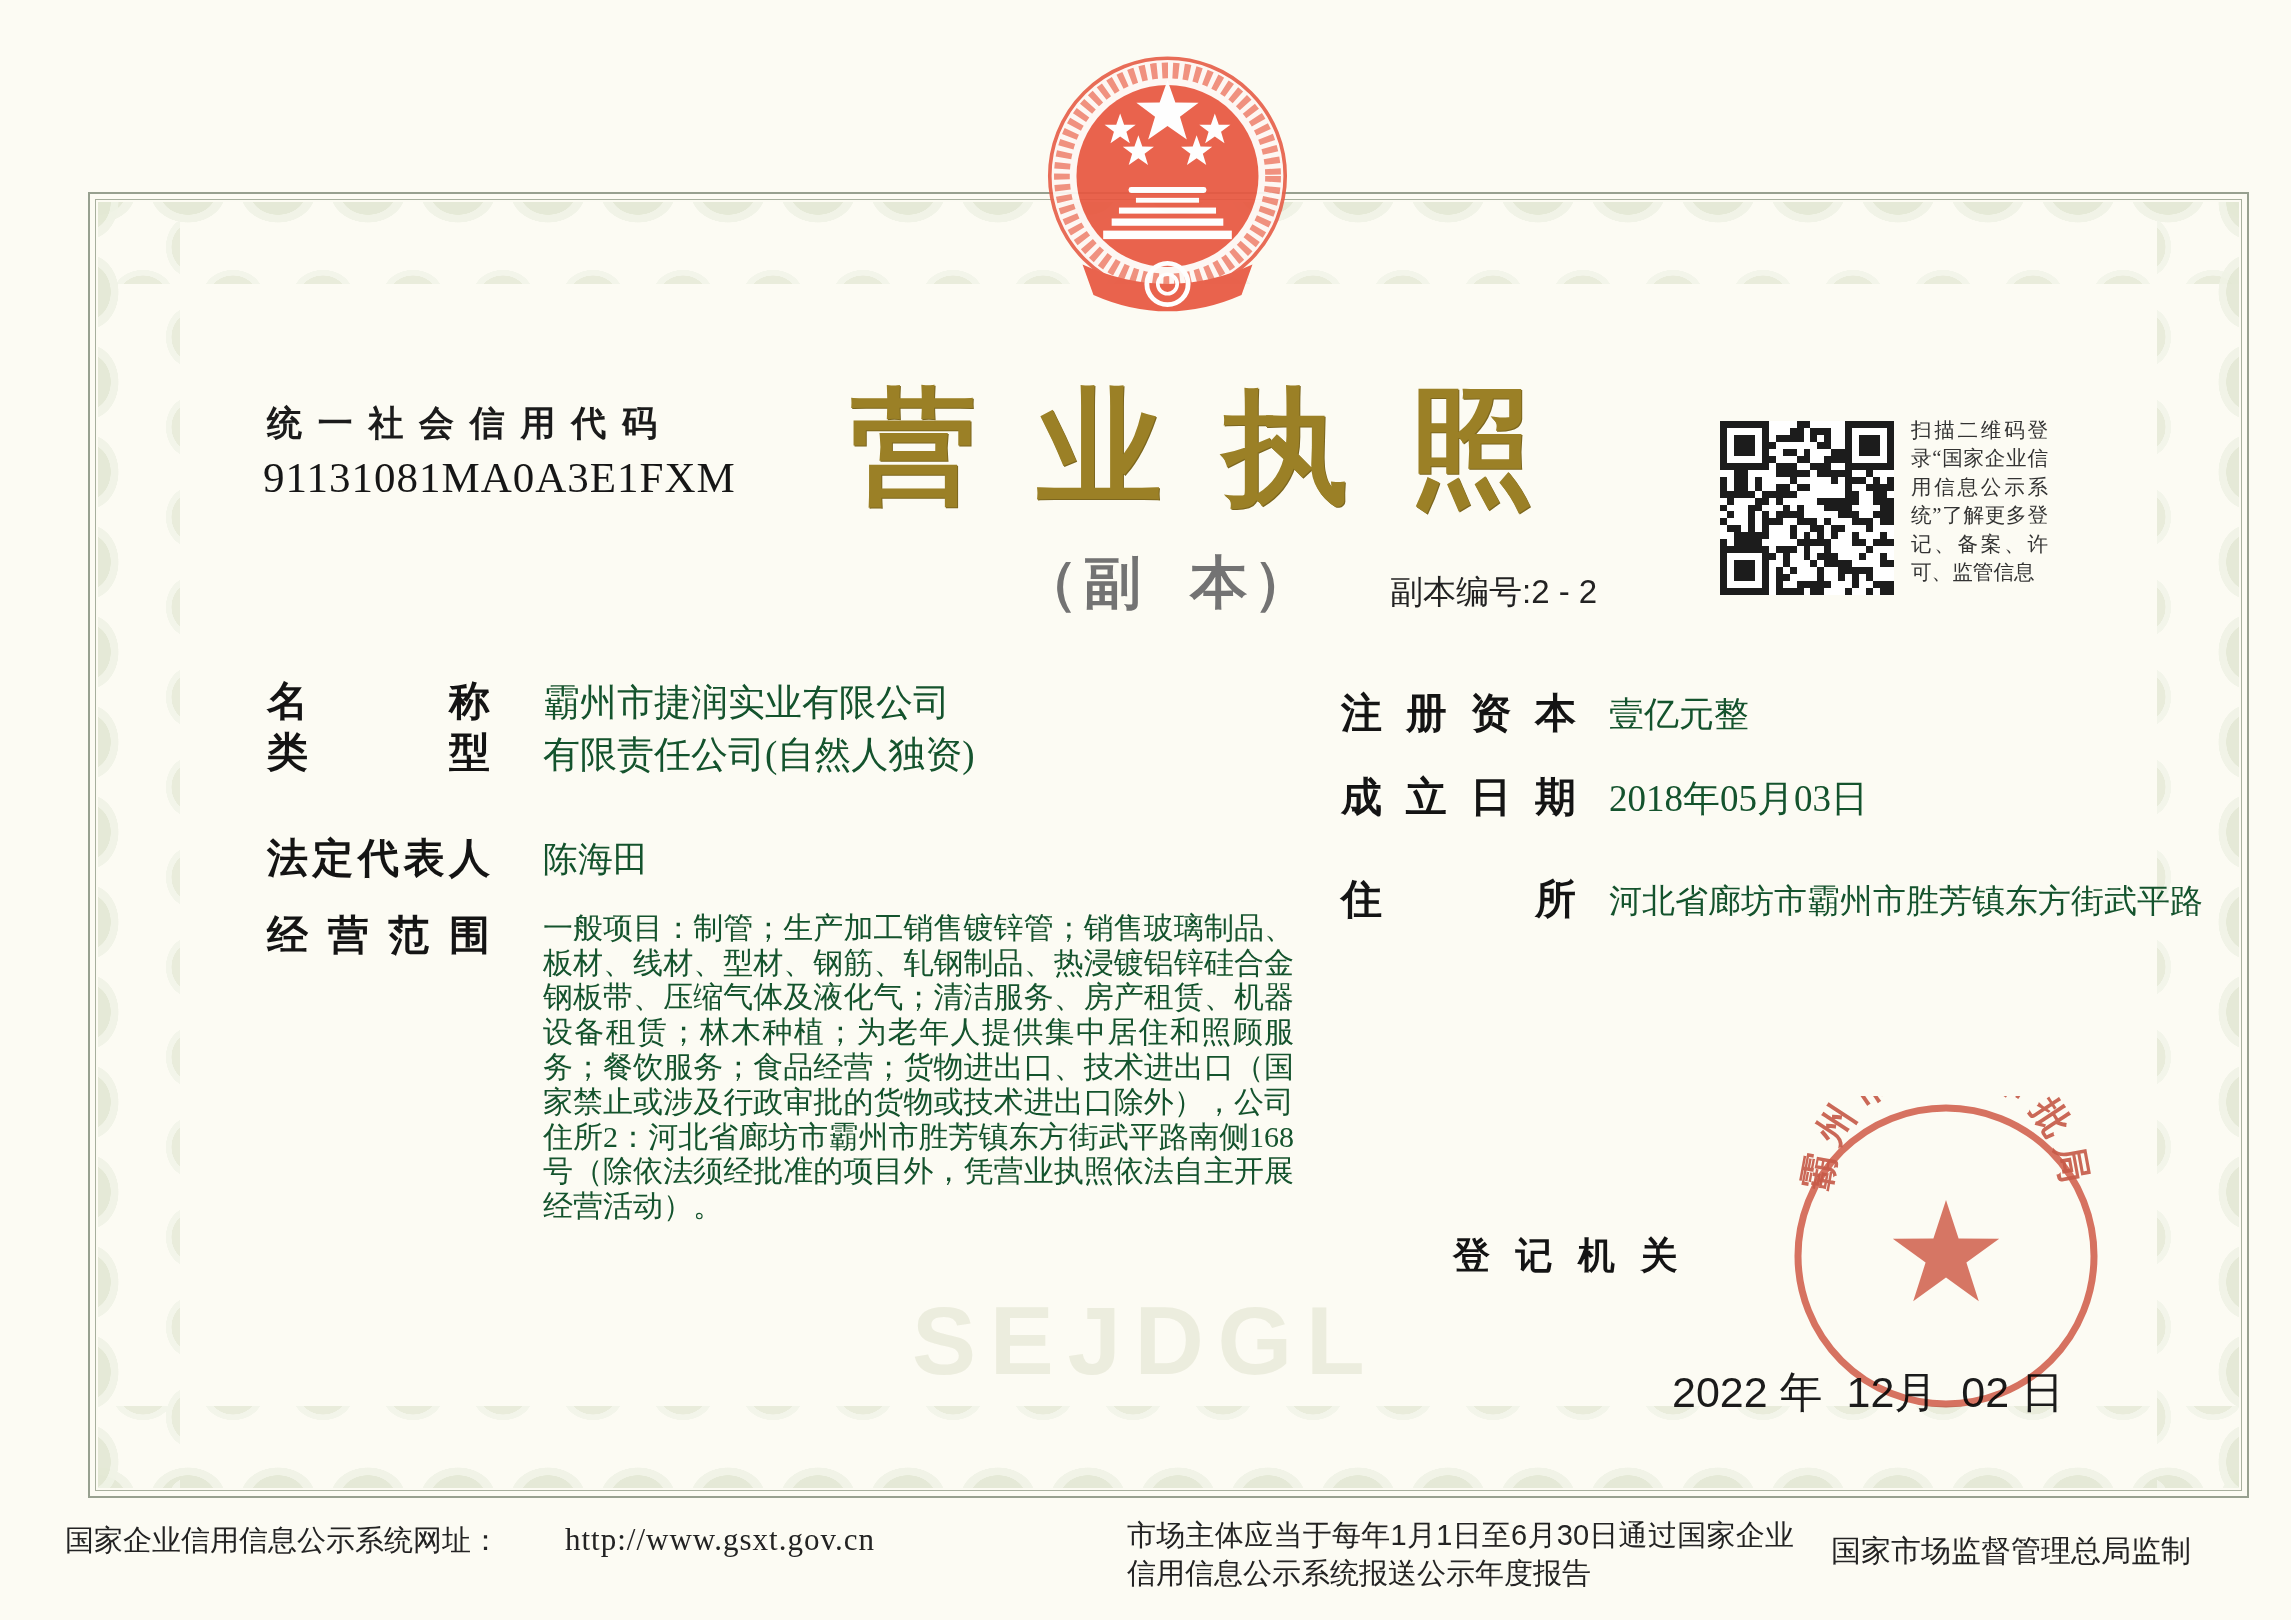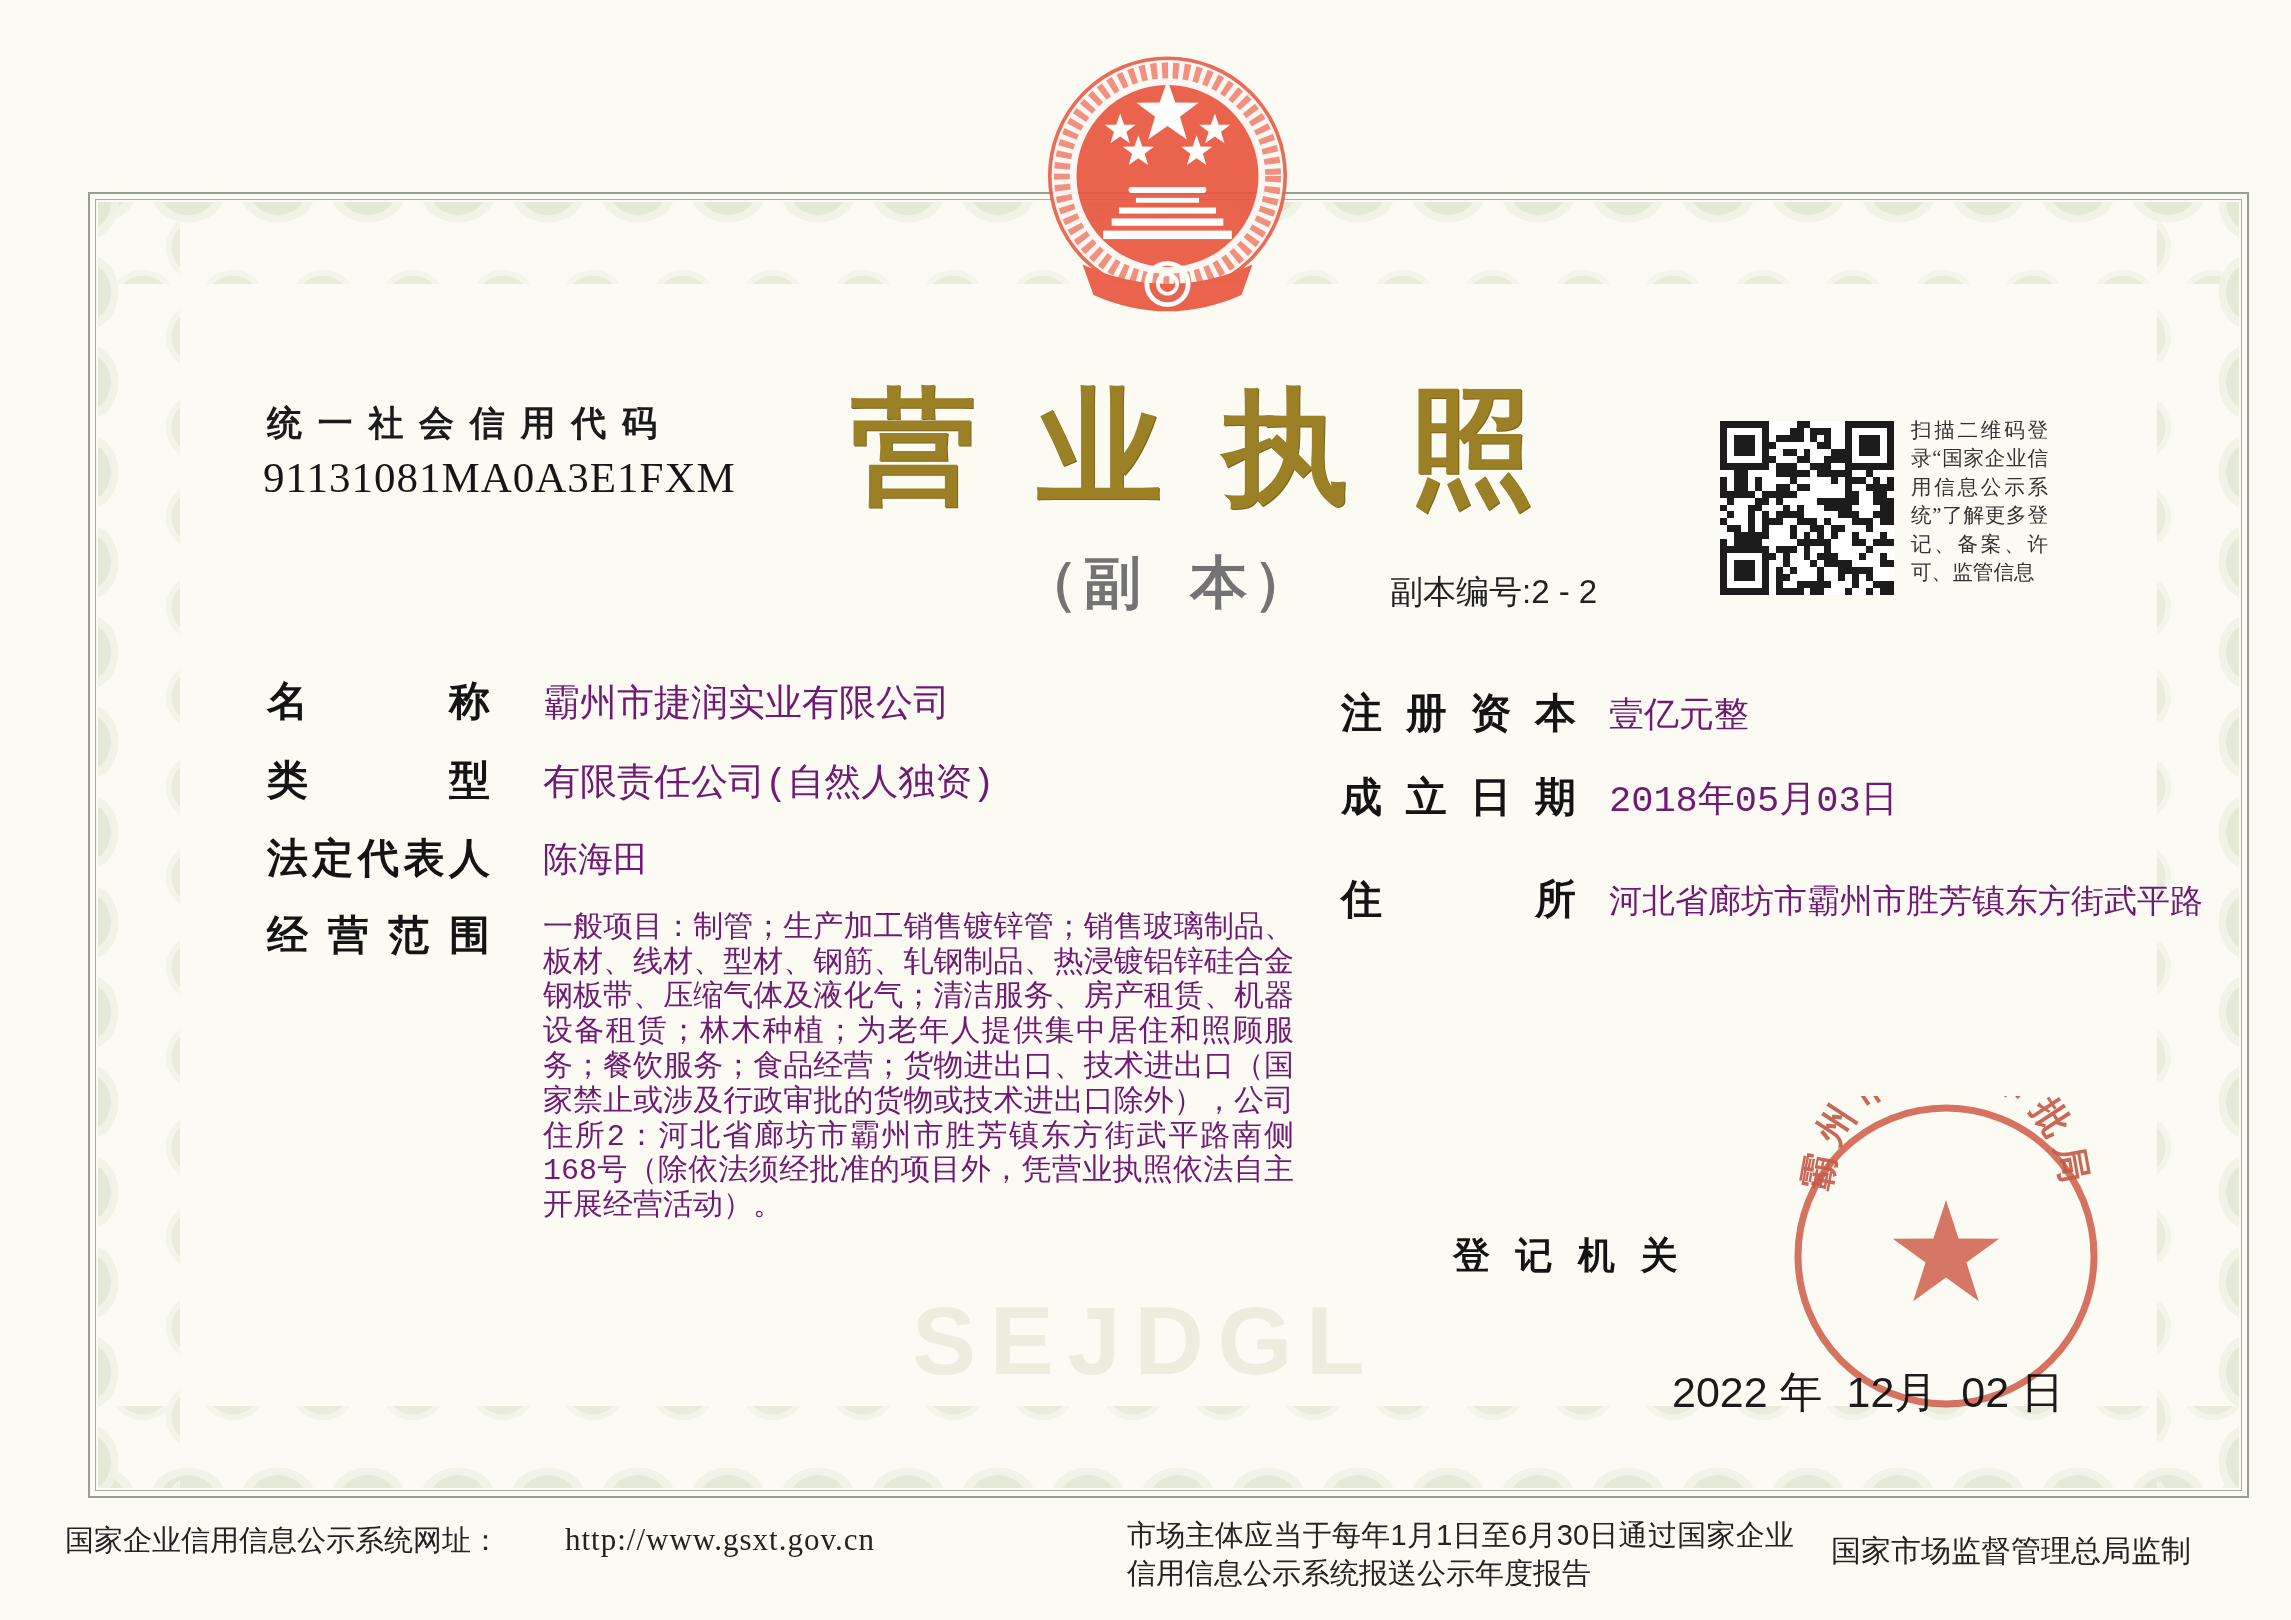--- a/index.html
+++ b/index.html
@@ -84,25 +84,25 @@
   
   .row{position:absolute;display:flex;align-items:flex-start;}
   .lbl{
     font-size:41px;font-weight:bold;color:#141414;
     text-align:justify;text-align-last:justify;
     flex:none;
   }
   .lbl.w-left{width:223px;}
   .lbl.w-right{width:235px;}
   .val{
-    font-family:Liberation Mono, monospace;
-    color:#701a75;
+    font-family:Liberation Serif, serif;
+    color:#14532d;
   }
   .row.name{left:267px;top:674px;}    .row.name .val{font-size:37px;margin-left:53px;margin-top:3.9px;}
-  .row.type{left:267px;top:753px;}    .row.type .val{font-size:37px;margin-left:53px;margin-top:3.9px;}
+  .row.type{left:267px;top:725px;align-items:flex-end;}    .row.type .val{font-size:37px;margin-left:53px;margin-top:3.9px;}
   .row.legal{left:267px;top:831px;}   .row.legal .val{font-size:35px;margin-left:53px;margin-top:4.9px;}
   .row.scope{left:267px;top:908px;}   .row.scope .val{font-size:30px;margin-left:53px;margin-top:2.9px;width:751px;line-height:1.16;text-align:justify;}
   .row.capital{left:1341px;top:686px;}.row.capital .val{font-size:35px;margin-left:33px;margin-top:4.9px;}
   .row.date-est{left:1341px;top:770px;}.row.date-est .val{font-size:37px;margin-left:33px;margin-top:3.9px;}
   .row.addr{left:1341px;top:872px;}   .row.addr .val{font-size:33px;margin-left:33px;margin-top:6.9px;white-space:nowrap;}
 
   
   .registrar{
     position:absolute;left:1453px;top:1231px;
     font-size:37px;font-weight:bold;letter-spacing:25.5px;color:#141414;white-space:nowrap;

